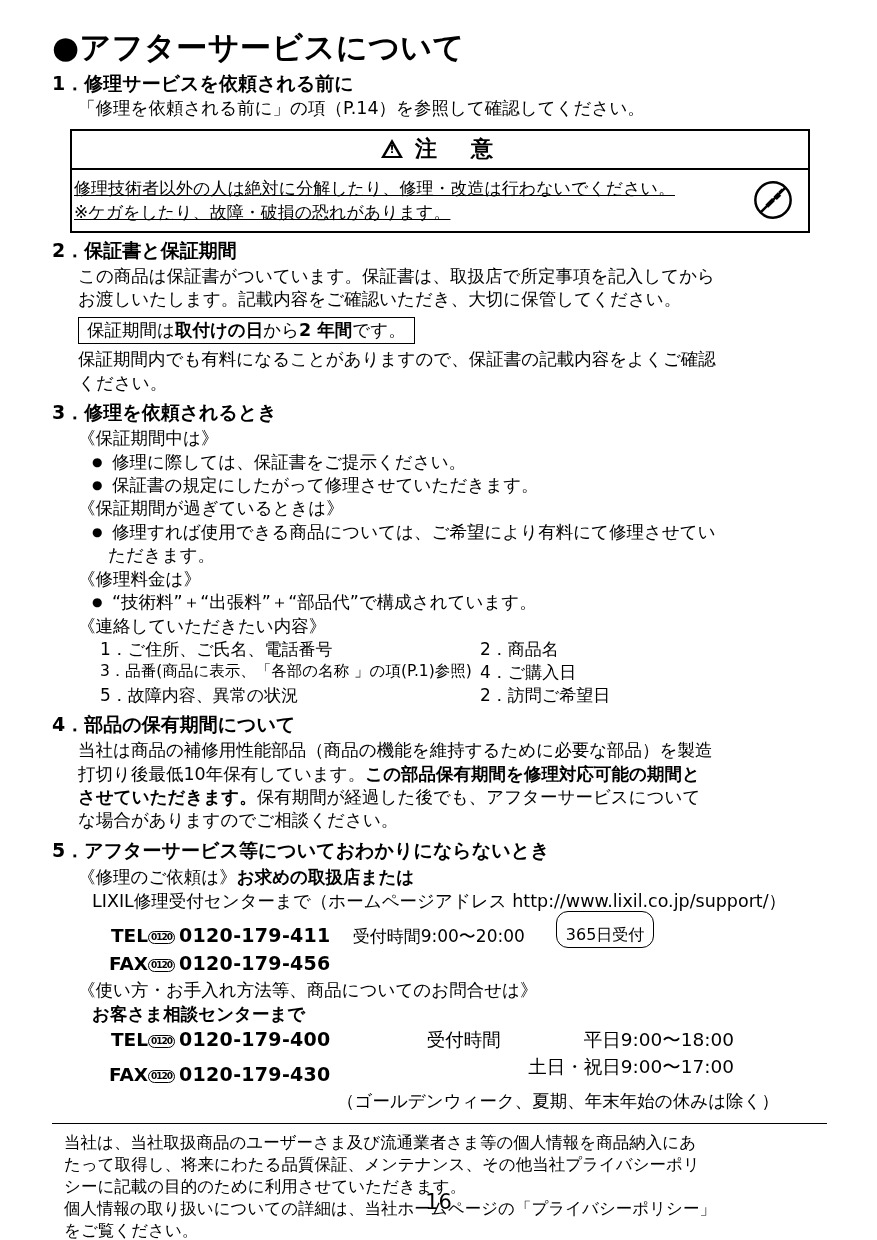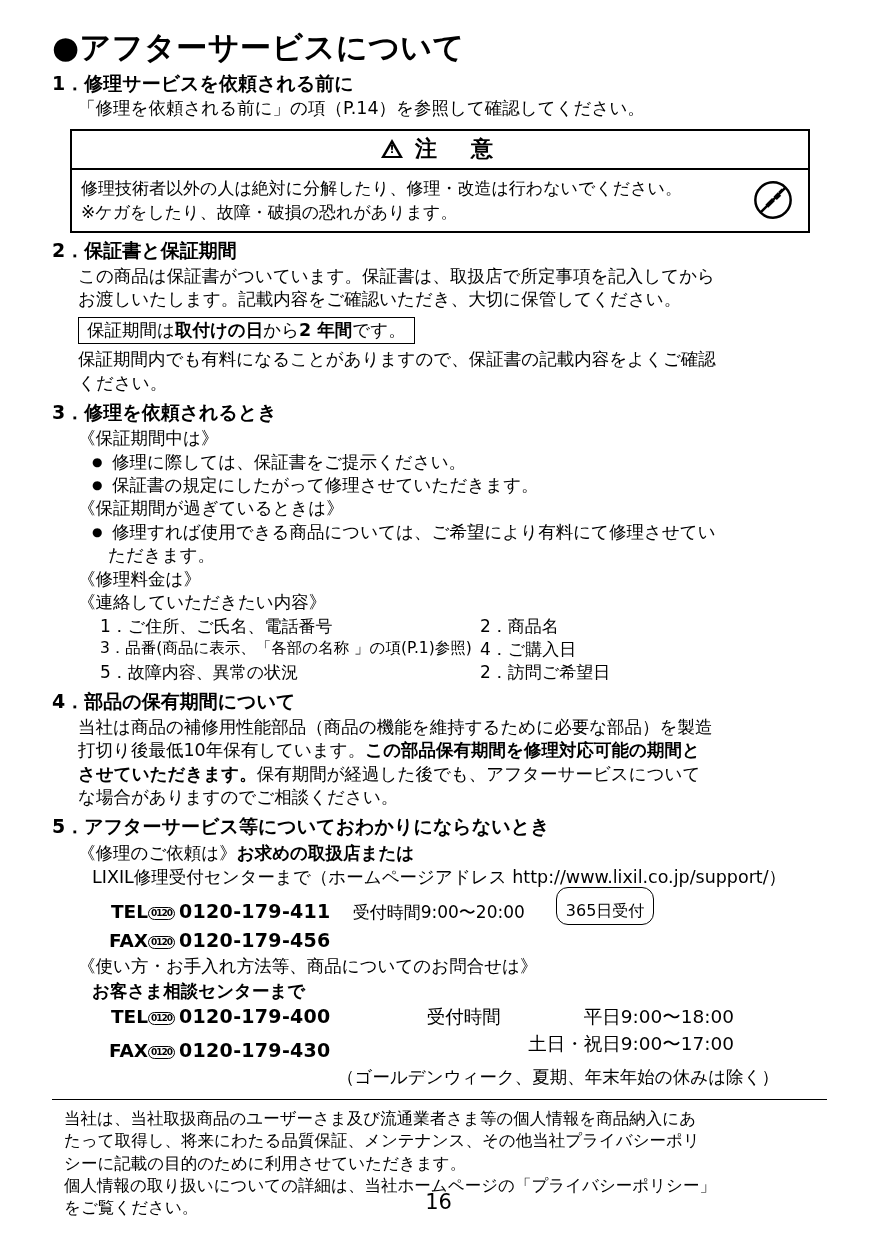--- a/index.html
+++ b/index.html
@@ -97,21 +97,22 @@
     top: 5px;
     font-size: 11px;
     font-weight: bold;
     color: #000;
     line-height: 12px;
     z-index: 2;
   }
   .caution-body {
     display: flex;
     align-items: center;
-    padding: 6px 8px 6px 9px;
+    padding: 6px 8px 6px 2px;
+    text-decoration: underline;
   }
   .caution-lines {
     flex: 1;
     font-size: 17px;
     line-height: 1.45;
   }
   .prohibit-icon {
     width: 42px;
     height: 42px;
     flex: 0 0 42px;
@@ -289,20 +290,21 @@
 
     
     <div class="sec-head">3．修理を依頼されるとき</div>
     <div class="kakko indent1">《保証期間中は》</div>
     <div class="bullet indent2">修理に際しては、保証書をご提示ください。</div>
     <div class="bullet indent2">保証書の規定にしたがって修理させていただきます。</div>
     <div class="kakko indent1">《保証期間が過ぎているときは》</div>
     <div class="bullet indent2">修理すれば使用できる商品については、ご希望により有料にて修理させてい</div>
     <div class="body-text indent3">ただきます。</div>
     <div class="kakko indent1">《修理料金は》</div>
+    <div class="bullet indent2">“技術料”＋“出張料”＋“部品代”で構成されています。</div>
     <div class="kakko indent1">《連絡していただきたい内容》</div>
     <div class="numlist">
       <div class="numlist-row">
         <div class="numlist-col">1．ご住所、ご氏名、電話番号</div>
         <div class="numlist-col right">2．商品名</div>
       </div>
       <div class="numlist-row">
         <div class="numlist-col small-note">3．品番(商品に表示、「各部の名称 」の項(P.1)参照)</div>
         <div class="numlist-col right">4．ご購入日</div>
       </div>

